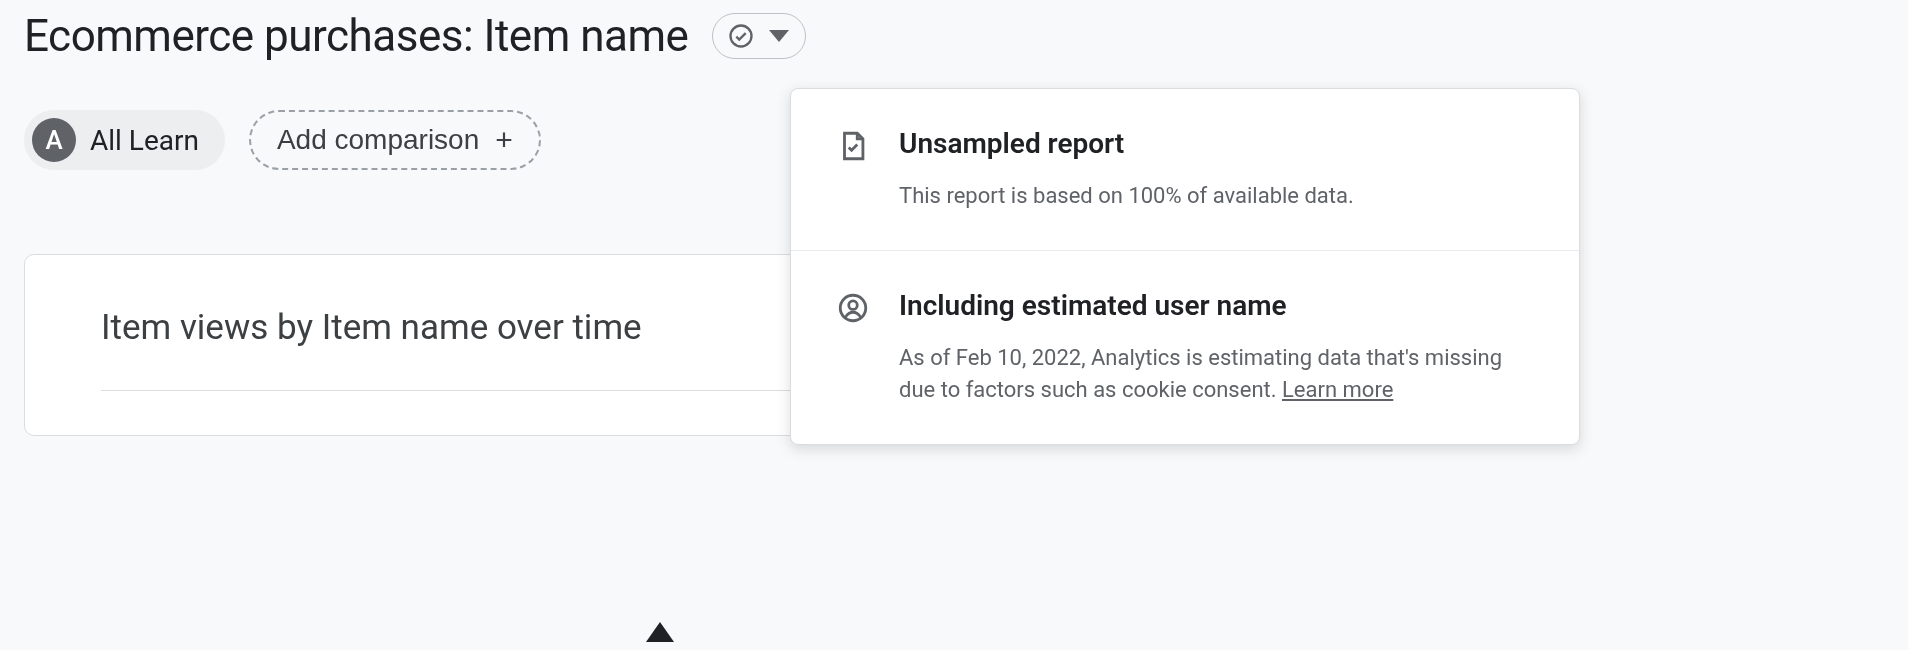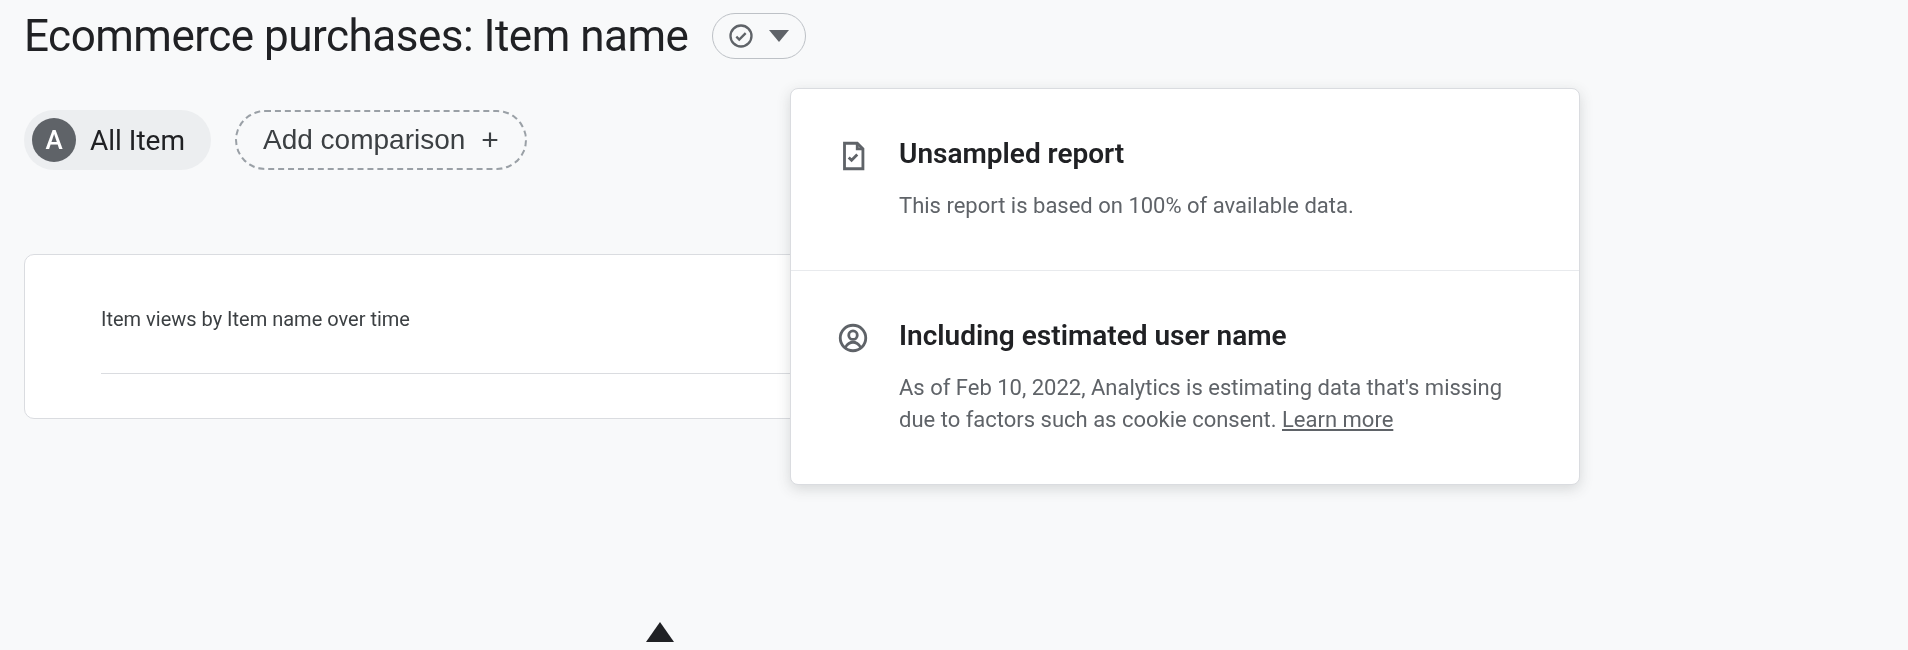--- a/index.html
+++ b/index.html
@@ -81,21 +81,21 @@
     .plus-icon { font-size: 30px; color: #3c4043; line-height: 1; }
     .card {
       margin: 84px 0 0 24px;
       background: #fff;
       border: 1px solid #dadce0;
       border-radius: 10px;
       width: 1500px;
       padding: 52px 76px 44px 76px;
     }
     .card-title {
-      font-size: 20px;
+      font-size: 35px;
       color: #3c4043;
       font-weight: 400;
     }
     .card-divider {
       height: 1px;
       background: #dadce0;
       margin-top: 42px;
     }
     
     .status-panel {
@@ -104,21 +104,21 @@
       left: 790px;
       width: 790px;
       background: #fff;
       border: 1px solid #dadce0;
       border-radius: 8px;
       box-shadow: 0 4px 14px rgba(60,64,67,0.18);
     }
     .panel-item {
       display: flex;
       gap: 28px;
-      padding: 48px 44px;
+      padding: 38px 44px;
     }
     .panel-item + .panel-item { border-top: 1px solid #e8eaed; }
     .panel-icon { flex: 0 0 36px; display: flex; justify-content: center; padding-top: 2px; }
     .panel-icon svg { width: 34px; height: 34px; }
     .panel-body { flex: 1; }
     .panel-title {
       font-size: 28px;
       font-weight: 600;
       color: #202124;
       margin-bottom: 20px;
@@ -153,21 +153,21 @@
       <circle cx="12" cy="12" r="9"></circle>
       <path d="M8 12.5l2.5 2.5L16 9.5"></path>
     </svg>
     <div class="caret"></div>
   </div>
 </div>
 
 <div class="filters-row">
   <div class="all-users-chip">
     <div class="avatar-a">A</div>
-    <span>All Item</span>
+    <span>All Learn</span>
   </div>
   <button class="add-comparison">
     <span>Add comparison</span>
     <span class="plus-icon">+</span>
   </button>
 </div>
 
 <div class="card">
   <div class="card-title">Item views by Item name over time</div>
   <div class="card-divider"></div>

